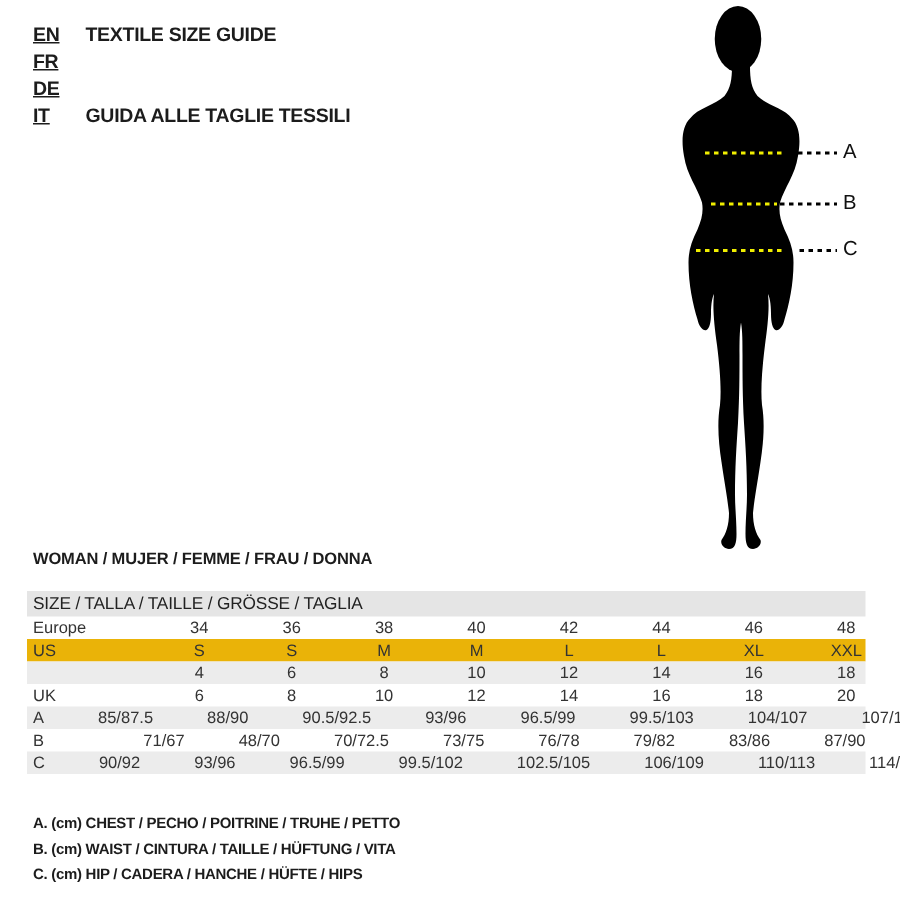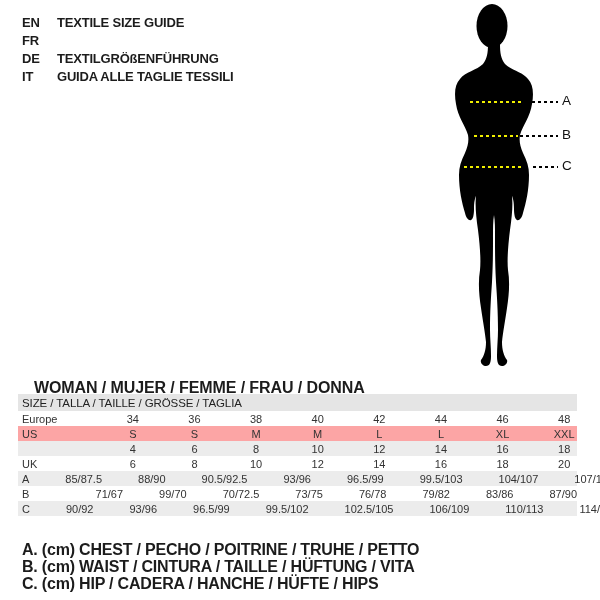--- a/index.html
+++ b/index.html
@@ -3,55 +3,54 @@
 <meta charset="utf-8">
 <style>
   html,body{margin:0;padding:0;}
   body{
     width:600px;height:600px;position:relative;background:#ffffff;
     font-family:"Liberation Sans", sans-serif;color:#1c1c1c;overflow:hidden;
   }
   
   .lang-block{position:absolute;left:22px;top:14px;}
   .lang-row{display:flex;line-height:18px;font-size:13px;font-weight:700;letter-spacing:-0.2px;}
-  .lang-code{width:35px;}
+  .lang-code{width:35px;text-decoration:underline;}
   .lang-title{white-space:nowrap;}
   
   .figure-svg{position:absolute;left:450px;top:2px;width:140px;height:372px;}
   .marker-label{position:absolute;font-size:13.5px;color:#111;letter-spacing:0;}
   #marker-a{left:562px;top:93px;}
   #marker-b{left:562px;top:127px;}
   #marker-c{left:562px;top:158px;}
   
-  .gender-heading{position:absolute;left:34px;top:367px;font-size:16px;font-weight:700;letter-spacing:-0.1px;margin-top:12px;}
+  .gender-heading{position:absolute;left:22px;top:367px;font-size:11px;font-weight:700;letter-spacing:-0.1px;}
   
   .size-table{position:absolute;left:18px;top:394px;width:559px;font-size:11px;color:#333;}
   .thead{height:17px;display:flex;align-items:center;padding-left:4px;box-sizing:border-box;
          font-size:11.5px;color:#222;letter-spacing:-0.1px;}
   .trow{display:flex;height:15px;align-items:center;gap:36px;}
   .tlabel{width:66px;padding-left:4px;box-sizing:border-box;text-align:left;}
   .tcell{flex:1;text-align:center;}
   
   .legend-block{position:absolute;left:22px;top:541px;}
-  .legend-row{line-height:17px;font-size:16px;font-weight:700;letter-spacing:-0.2px;white-space:nowrap;}
+  .legend-row{line-height:17px;font-size:10px;font-weight:700;letter-spacing:-0.2px;white-space:nowrap;}
 </style>
 </head>
 <body>
 
 <div class="lang-block" id="lang-block">
     <div class="lang-row">
       <span class="lang-code">EN</span>
       <span class="lang-title">TEXTILE SIZE GUIDE</span>
     </div>
     <div class="lang-row">
       <span class="lang-code">FR</span>
     </div>
     <div class="lang-row">
       <span class="lang-code">DE</span>
-      <span class="lang-title">TEXTILGRÖßENFÜHRUNG</span>
     </div>
     <div class="lang-row">
       <span class="lang-code">IT</span>
       <span class="lang-title">GUIDA ALLE TAGLIE TESSILI</span>
     </div>
   </div>
 
 <svg class="figure-svg" viewBox="0 0 140 372" aria-hidden="true">
   <g transform="translate(3,1)">
     <ellipse cx="39" cy="23" rx="15.5" ry="22" fill="#000"></ellipse>
@@ -122,21 +121,21 @@
         <div class="tlabel">Europe</div>
         <div class="tcell">34</div>
         <div class="tcell">36</div>
         <div class="tcell">38</div>
         <div class="tcell">40</div>
         <div class="tcell">42</div>
         <div class="tcell">44</div>
         <div class="tcell">46</div>
         <div class="tcell">48</div>
       </div>
-      <div class="trow" style="background: #fca5a5;">
+      <div class="trow" style="background: #eab308;">
         <div class="tlabel">US</div>
         <div class="tcell">S</div>
         <div class="tcell">S</div>
         <div class="tcell">M</div>
         <div class="tcell">M</div>
         <div class="tcell">L</div>
         <div class="tcell">L</div>
         <div class="tcell">XL</div>
         <div class="tcell">XXL</div>
       </div>
@@ -169,21 +168,21 @@
         <div class="tcell">90.5/92.5</div>
         <div class="tcell">93/96</div>
         <div class="tcell">96.5/99</div>
         <div class="tcell">99.5/103</div>
         <div class="tcell">104/107</div>
         <div class="tcell">107/110</div>
       </div>
       <div class="trow">
         <div class="tlabel">B</div>
         <div class="tcell">71/67</div>
-        <div class="tcell">99/70</div>
+        <div class="tcell">48/70</div>
         <div class="tcell">70/72.5</div>
         <div class="tcell">73/75</div>
         <div class="tcell">76/78</div>
         <div class="tcell">79/82</div>
         <div class="tcell">83/86</div>
         <div class="tcell">87/90</div>
       </div>
       <div class="trow" style="background: rgb(236, 236, 236);">
         <div class="tlabel">C</div>
         <div class="tcell">90/92</div>

